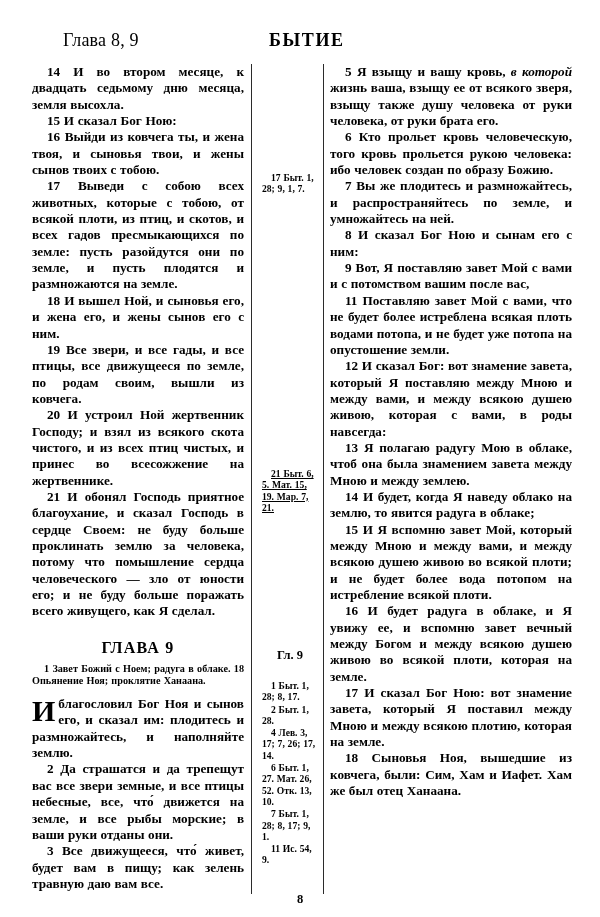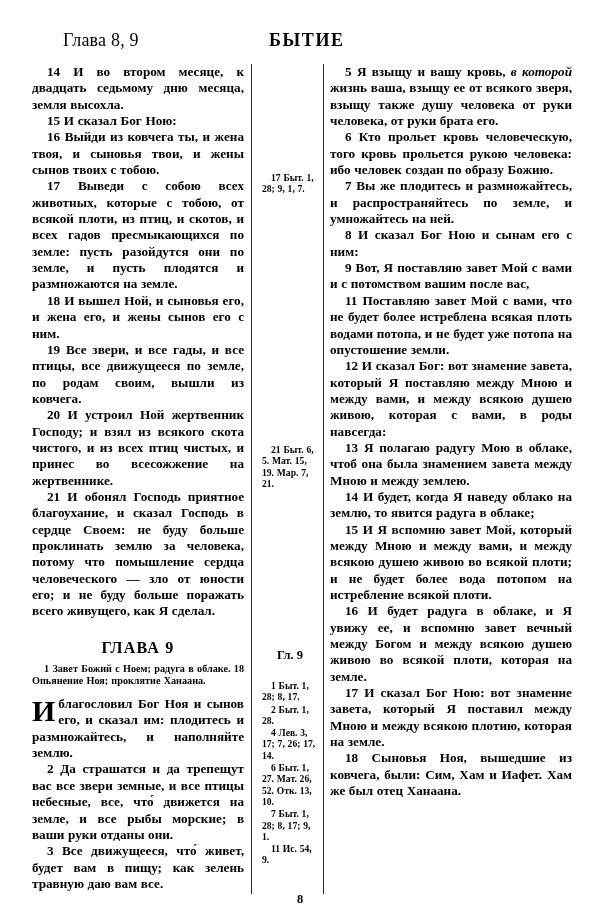--- a/index.html
+++ b/index.html
@@ -236,21 +236,21 @@
       </p>
 
     </div>
 
     <div class="col gutter">
 
       <div class="ref-block" style="top: 108px;">
         <div class="ref-item">17 Быт. 1, 28; 9, 1, 7.</div>
       </div>
 
-      <div class="ref-block" style="top: 380px;">
+      <div class="ref-block" style="top: 404px; text-decoration: underline;">
         <div class="ref-item">21 Быт. 6, 5. Мат. 15, 19. Мар. 7, 21.</div>
       </div>
 
       <div class="ref-head" style="top: 584px;">Гл. 9</div>
 
       <div class="ref-block" style="top: 616px;">
         <div class="ref-item">1 Быт. 1, 28; 8, 17.</div>
         <div class="ref-item">2 Быт. 1, 28.</div>
         <div class="ref-item">4 Лев. 3, 17; 7, 26; 17, 14.</div>
         <div class="ref-item">6 Быт. 1, 27. Мат. 26, 52. Отк. 13, 10.</div>

